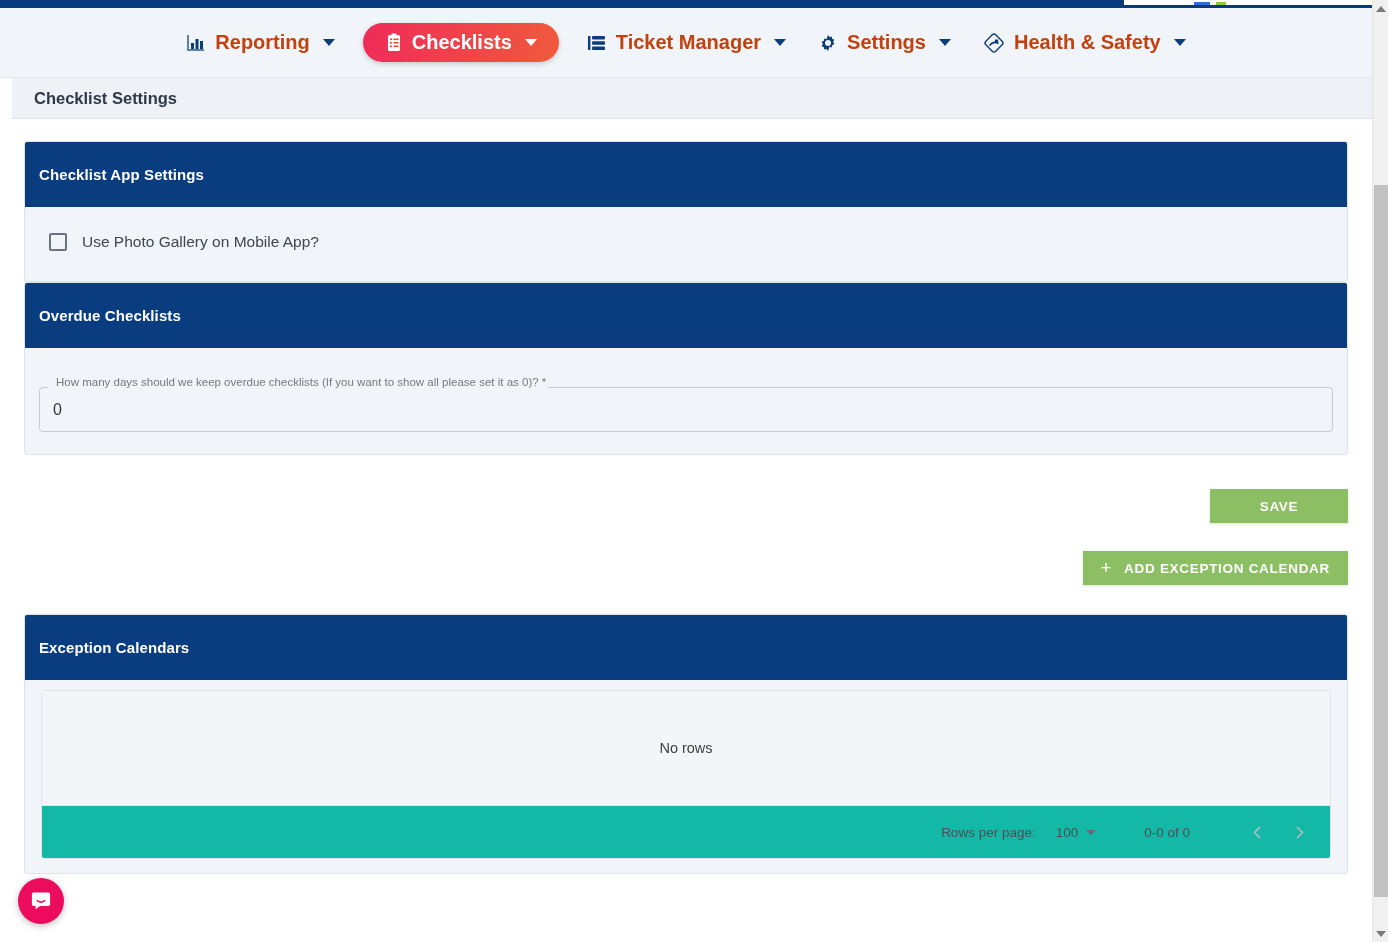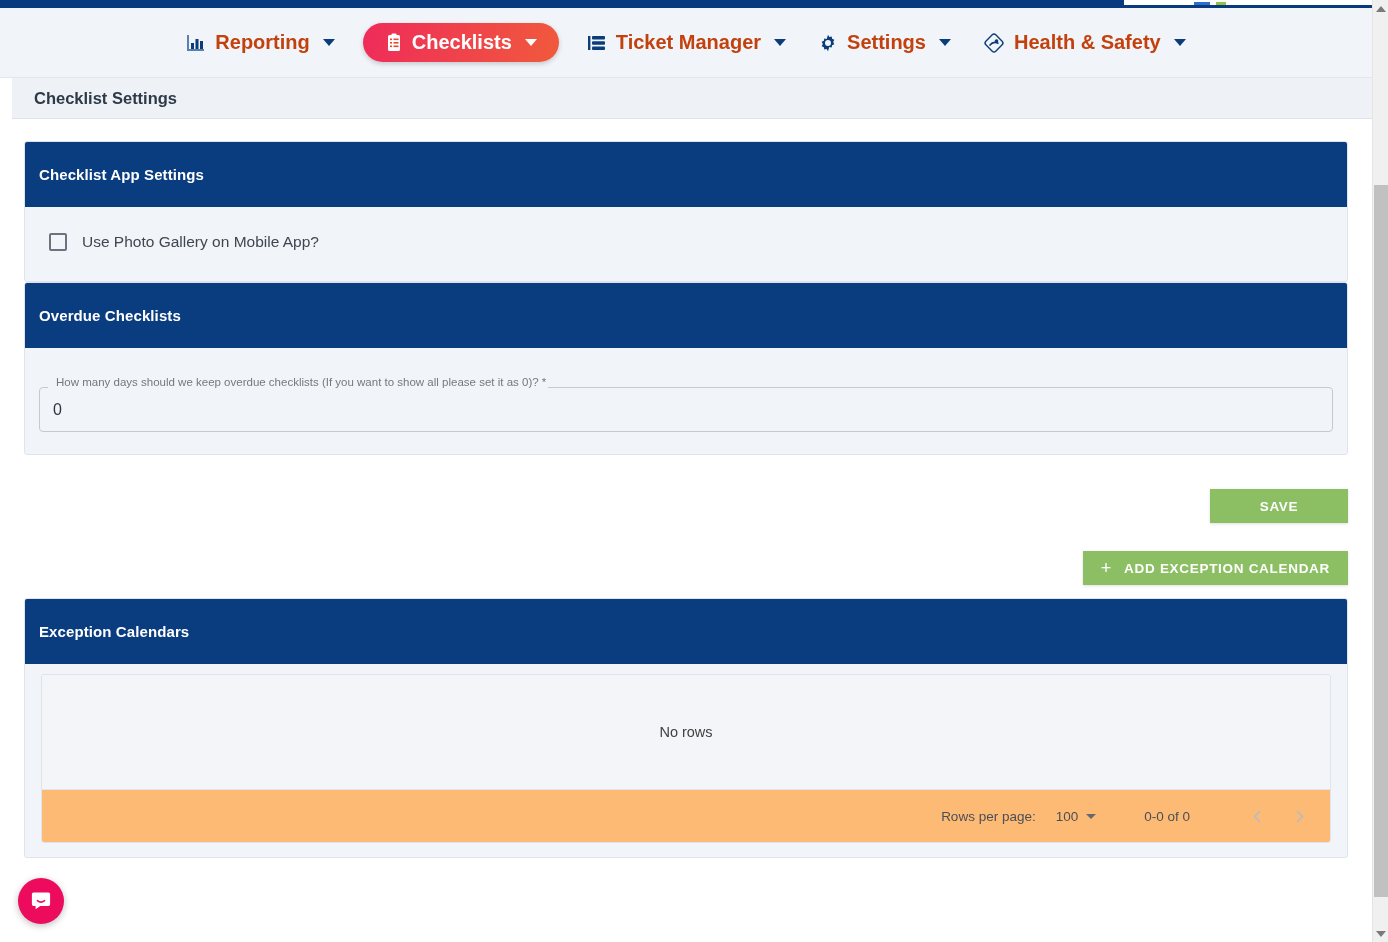--- a/index.html
+++ b/index.html
@@ -214,21 +214,21 @@
     display: flex; align-items: center; justify-content: center;
     font-size: 14.5px; color: #404040;
     background: #f3f5f8;
     border-bottom: 1px solid #e3e7ed;
   }
   .grid-footer {
     height: 52px;
     display: flex; align-items: center; justify-content: flex-end;
     gap: 8px;
     padding-right: 14px;
-    background: #fdba74;
+    background: #14b8a6;
     font-size: 13.5px; color: #4a4f57;
   }
   .rpp-label { margin-right: 12px; }
   .rpp-select {
     display: inline-flex; align-items: center; gap: 8px;
     cursor: pointer; margin-right: 40px;
   }
   .rpp-caret {
     width: 0; height: 0;
     border-left: 5px solid transparent;
@@ -428,21 +428,21 @@
       <button class="btn-green btn-save">SAVE</button>
     </div>
 
     <div class="btn-row" style="margin-top:28px;">
       <button class="btn-green btn-add">
         <span class="plus-icon">+</span>
         <span>ADD EXCEPTION CALENDAR</span>
       </button>
     </div>
 
-    <div class="panel" style="margin-top:13px;">
+    <div class="panel" style="margin-top:29px;">
       <div class="panel-header">Exception Calendars</div>
       <div class="panel-body" style="padding:0;">
 
         <div class="grid-wrap">
 
           <div class="grid-empty">No rows</div>
 
           <div class="grid-footer">
             <span class="rpp-label">Rows per page:</span>
             <span class="rpp-select">

